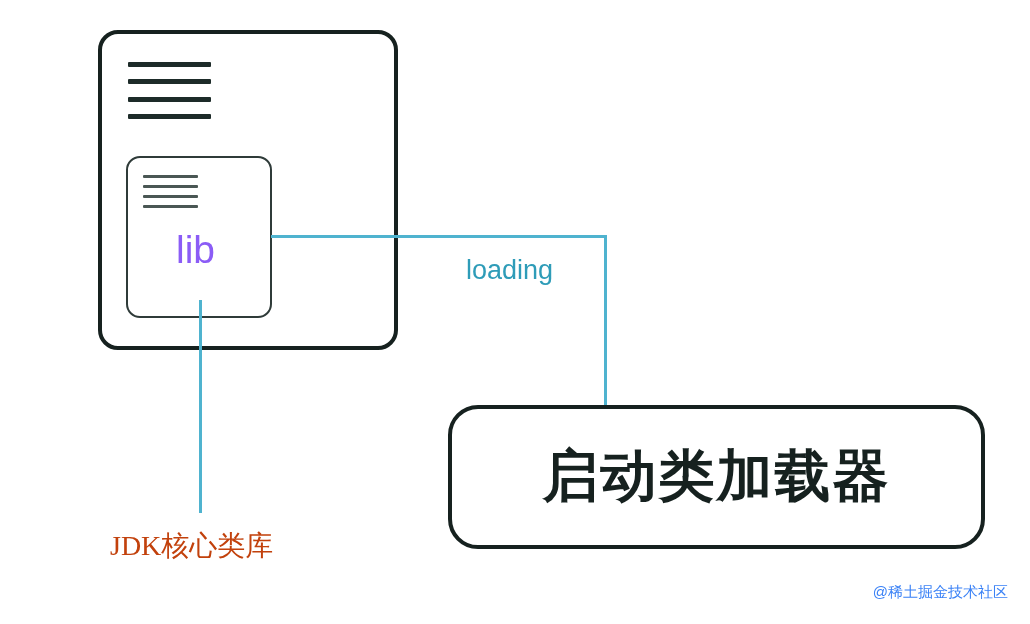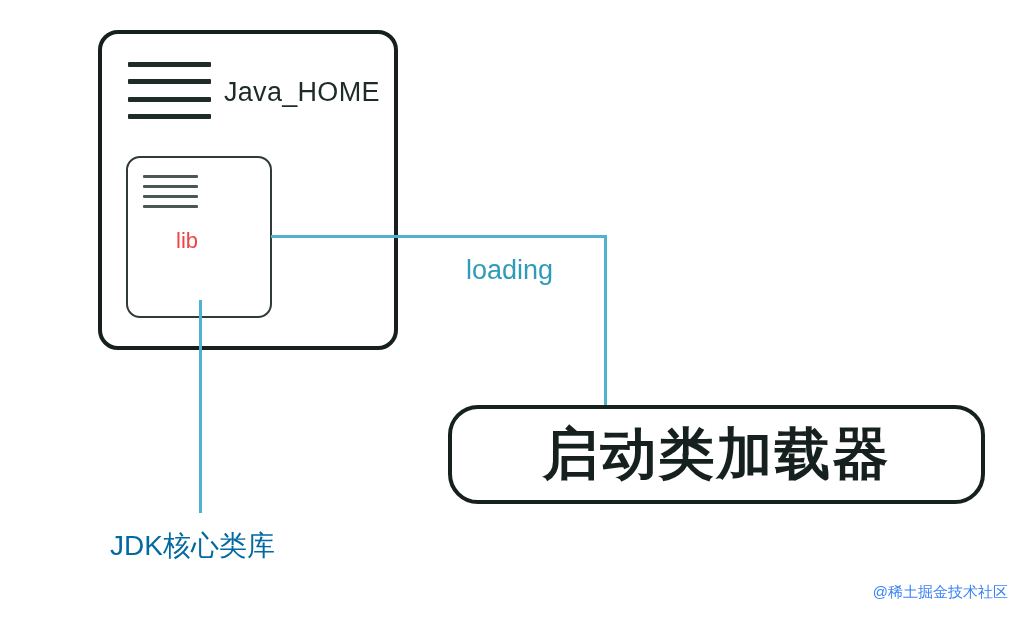--- a/index.html
+++ b/index.html
@@ -81,22 +81,22 @@
     height: 162px;
     border: 2px solid #2f3b39;
     border-radius: 14px;
     box-sizing: border-box;
     background: #ffffff;
   }
   .lib-label {
     position: absolute;
     left: 176px;
     top: 228px;
-    font-size: 22px;
-    color: #ef4444;
+    font-size: 39px;
+    color: #8b5cf6;
     font-weight: 400;
     white-space: nowrap;
   }
 
   
   .conn {
     position: absolute;
     background: #4fb3cf;
   }
   .conn-h-loading {
@@ -128,21 +128,21 @@
     white-space: nowrap;
     text-align: right;
   }
 
   
   .loader-box {
     position: absolute;
     left: 448px;
     top: 405px;
     width: 537px;
-    height: 99px;
+    height: 144px;
     border: 4px solid #16211f;
     border-radius: 30px;
     box-sizing: border-box;
     background: #ffffff;
     display: flex;
     align-items: center;
     justify-content: center;
   }
   .loader-label {
     font-size: 56px;
@@ -151,23 +151,24 @@
     letter-spacing: 2px;
     white-space: nowrap;
   }
 
   
   .jdk-label {
     position: absolute;
     left: 110px;
     top: 527px;
     font-size: 28px;
-    color: #0369a1;
-    font-weight: 400;
-    white-space: nowrap;
+    color: #c2410c;
+    font-weight: 400;
+    white-space: nowrap;
+    font-family: Liberation Serif, serif;
   }
 
   
   .watermark {
     position: absolute;
     right: 22px;
     bottom: 22px;
     font-size: 15px;
     color: #3b82f6;
     white-space: nowrap;
@@ -181,21 +182,20 @@
 
   <div class="java-home-box"></div>
 
   <div class="lines-icon big">
     <div class="ln"></div>
     <div class="ln"></div>
     <div class="ln"></div>
     <div class="ln"></div>
   </div>
 
-  <div class="java-home-label">Java_HOME</div>
 
   <div class="lib-box"></div>
 
   <div class="lines-icon small">
     <div class="ln"></div>
     <div class="ln"></div>
     <div class="ln"></div>
     <div class="ln"></div>
   </div>
 

